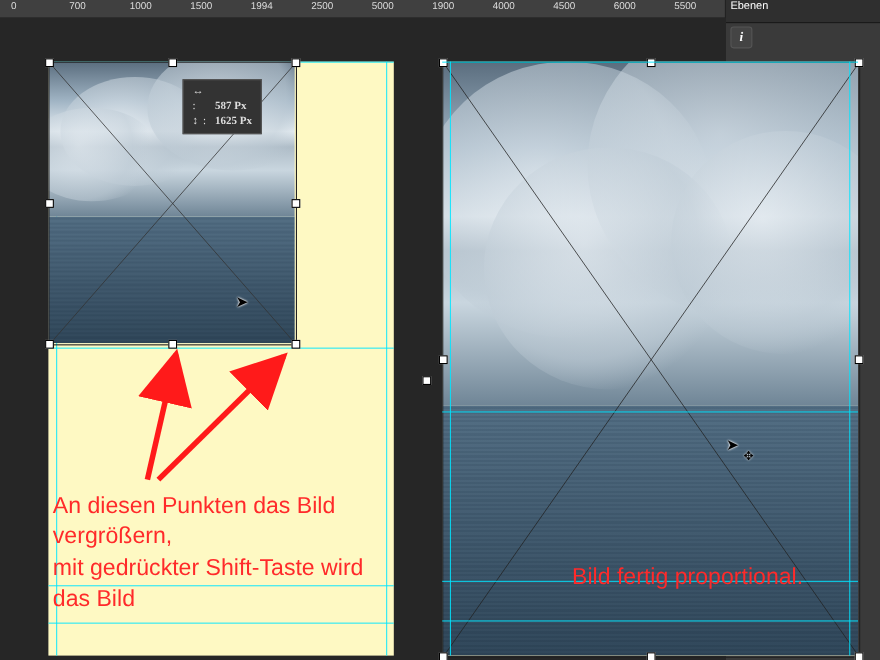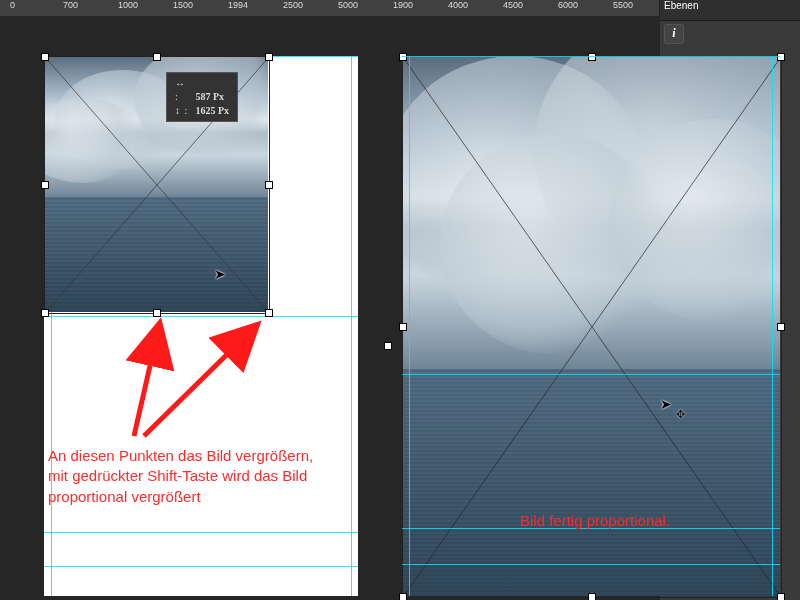--- a/index.html
+++ b/index.html
@@ -8,21 +8,21 @@
 .ruler-h .lbl{position:absolute;top:0;font-size:9px;color:#ddd}
 
 .panel-right{position:absolute;right:0;top:0;width:140px;height:600px;background:#3a3a3a;border-left:1px solid #222}
 .panel-tabs{height:20px;background:#2f2f2f;border-bottom:1px solid #1a1a1a;font-size:10px;padding:0 4px;display:flex;gap:10px}
 .panel-tabs .tab{cursor:default;color:#ddd}
 .panel-tabs .active{color:#fff}
 .info-btn{position:absolute;left:4px;top:24px;width:18px;height:18px;border:1px solid #555;border-radius:3px;background:#444;color:#fff;font:italic bold 12px Georgia,serif;text-align:center;line-height:17px}
 
 .dark{position:absolute;left:0;top:16px;width:660px;height:584px;background:#262626}
 
-.doc{position:absolute;background:#ffffff}
+.doc{position:absolute;background:#fef9c3}
 .docA{left:44px;top:40px;width:314px;height:540px}
 .docB{left:402px;top:40px;width:378px;height:540px}
 
 .guide{position:absolute;background:#00e5ff;opacity:.85}
 .gh{height:1px;width:378px}
 .gv{width:1px;height:540px}
 
 .docA .gh{width:314px}
 
 .img{position:absolute;overflow:hidden}
@@ -37,21 +37,21 @@
 .tbox{position:absolute;border:1px solid #222}
 .tbox svg{position:absolute;left:0;top:0;width:100%;height:100%;pointer-events:none}
 .handle{position:absolute;width:6px;height:6px;background:#fff;border:1px solid #000;margin:-4px 0 0 -4px}
 
 .size-tip{position:absolute;background:#333;color:#ddd;border:1px solid #555;font-size:10px;padding:3px 8px;line-height:1.4;font-family:Verdana}
 .size-tip span{display:inline-block;width:18px;letter-spacing:1px}
 
 .cursor-arrow{position:absolute;font-size:14px;color:#000;text-shadow:0 0 2px #fff,0 0 2px #fff}
 .cursor-move{position:absolute;font-size:11px}
 
-.ann{position:absolute;color:#ff2a2a;font-size:15px;font-family:Arial,Helvetica,sans-serif;line-height:1.35}
+.ann{position:absolute;color:#ff2a2a;font-size:21px;font-family:Arial,Helvetica,sans-serif;line-height:1.35}
 
 .arrows{position:absolute;left:0;top:0;pointer-events:none}
 </style>
 </head>
 <body>
 
 <div class="ruler-h">
   <span class="lbl" style="left:10px">0</span>
   <span class="lbl" style="left:63px">700</span>
   <span class="lbl" style="left:118px">1000</span>
@@ -121,21 +121,20 @@
           <path d="M0,0 L10,5 L0,10 Z" fill="#ff1a1a"></path>
         </marker>
       </defs>
       <line x1="90" y1="380" x2="116" y2="266" stroke="#ff1a1a" stroke-width="5" marker-end="url(#ah)"></line>
       <line x1="100" y1="380" x2="214" y2="268" stroke="#ff1a1a" stroke-width="5" marker-end="url(#ah)"></line>
     </svg>
 
     <div class="ann" style="left:4px;top:390px;width:306px">
       <div>An diesen Punkten das Bild vergrößern,</div>
       <div>mit gedrückter Shift-Taste wird das Bild</div>
-      <div>proportional vergrößert</div>
     </div>
   </div>
 
   <div class="handle" style="left:388px;top:330px"></div>
 
   <div class="doc docB">
 
     <div class="img" style="left:0;top:0;width:378px;height:540px">
       <div class="sky" style="height:58%">
         <div class="cloud" style="left:-5%;top:0%;width:70%;height:80%"></div>

